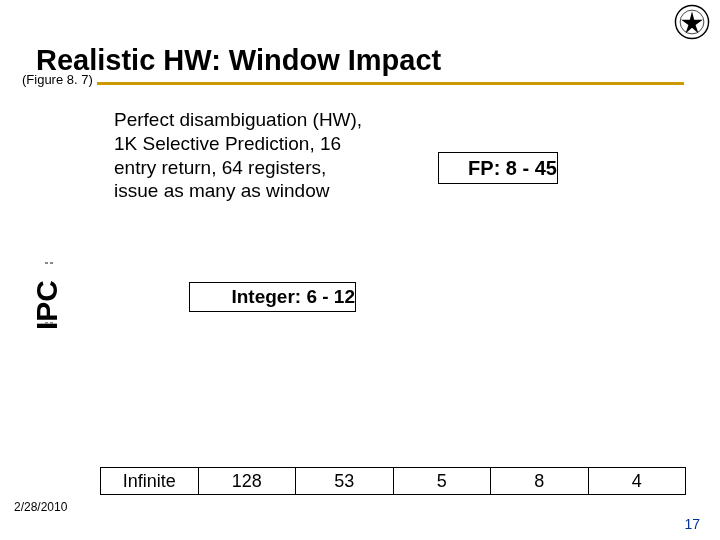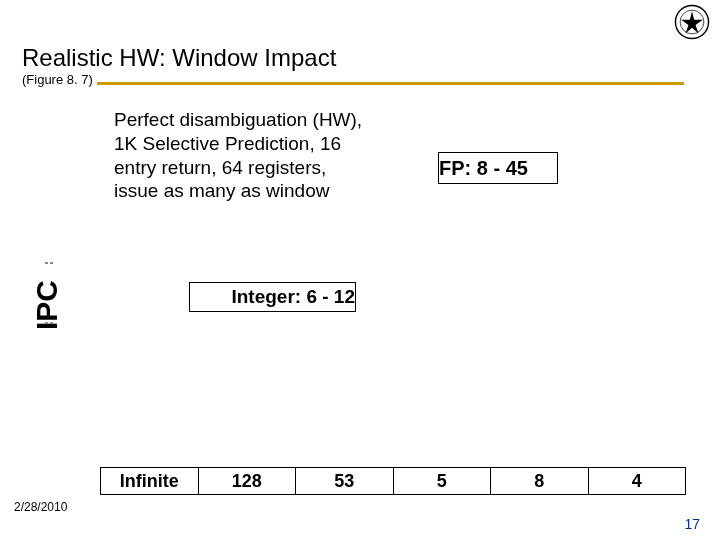--- a/index.html
+++ b/index.html
@@ -1,25 +1,25 @@
 <!DOCTYPE html>
 <html><head>
 <meta charset="utf-8">
 <style>
   html,body{margin:0;padding:0;width:720px;height:540px;background:#fff;font-family:Arial,Helvetica,sans-serif;color:#000;position:relative}
-  .title{position:absolute;top:44px;left:22px;font-size:24px;font-weight:normal}
+  .title{position:absolute;top:44px;left:36px;font-size:29px;font-weight:bold}
   .hr{position:absolute;top:82px;left:22px;width:662px;height:3px;background:#c90}
   .figref{position:absolute;top:72px;left:22px;font-size:13px;background:#fff;padding-right:4px}
   .desc{position:absolute;top:108px;left:114px;width:260px;font-size:19px;font-weight:normal;line-height:1.25}
-  .fp-box{position:absolute;top:152px;left:438px;width:118px;height:30px;border:1.5px solid #000;font-size:20px;font-weight:bold;text-align:left;line-height:30px}
+  .fp-box{position:absolute;top:152px;left:438px;width:118px;height:30px;border:1.5px solid #000;font-size:20px;font-weight:bold;text-align:right;line-height:30px}
   .int-box{position:absolute;top:282px;left:189px;width:165px;height:28px;border:1.5px solid #000;font-size:19px;font-weight:bold;text-align:right;line-height:28px}
   .ipc{position:absolute;top:258px;left:8px;font-size:30px;font-weight:bold;transform:rotate(-90deg);transform-origin:left top}
   .ipc-tick{position:absolute;border-top:1px dashed #888;border-bottom:1px dashed #888;height:0}
   .xaxis{position:absolute;top:467px;left:100px;right:34px;height:28px;display:flex}
-  .xaxis .cell{flex:1;border:1px solid #000;margin-left:-1px;display:flex;align-items:center;justify-content:center;font-size:18px;font-weight:bold}
+  .xaxis .cell{flex:1;border:1px solid #000;margin-left:-1px;display:flex;align-items:center;justify-content:center;font-size:18px;font-weight:normal}
   .xaxis .cell.first{margin-left:0}
   .date{position:absolute;left:14px;bottom:26px;font-size:12px}
   .pagenum{position:absolute;right:20px;bottom:8px;font-size:14px;color:#003399}
   .logo{position:absolute;top:4px;right:10px;width:36px;height:36px}
   .logo svg{width:100%;height:100%}
 </style>
 </head>
 <body>
 
 <div class="logo">

